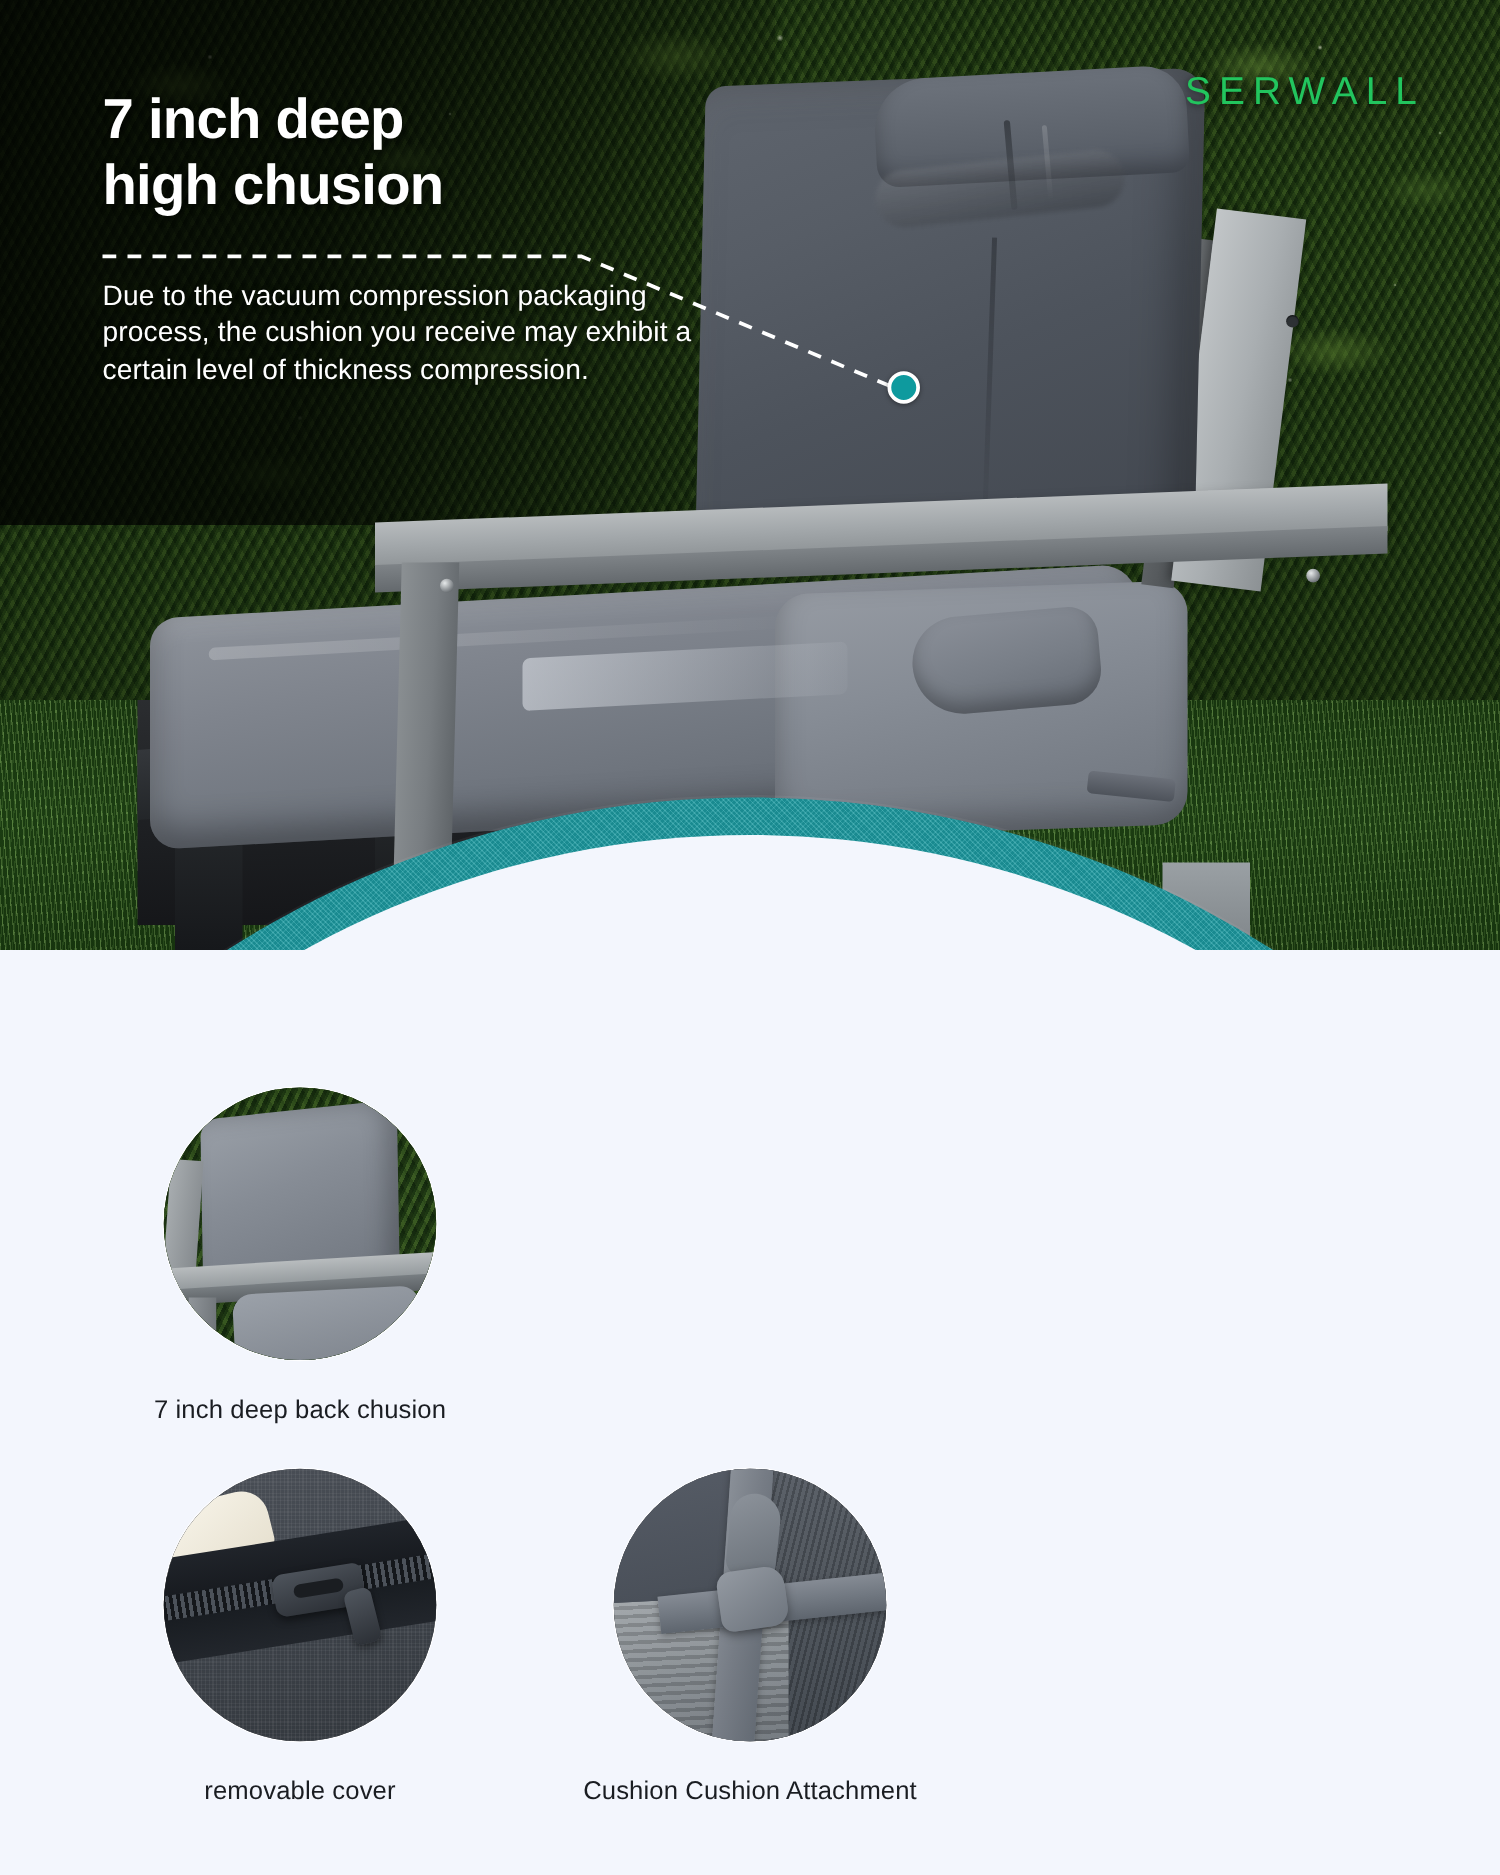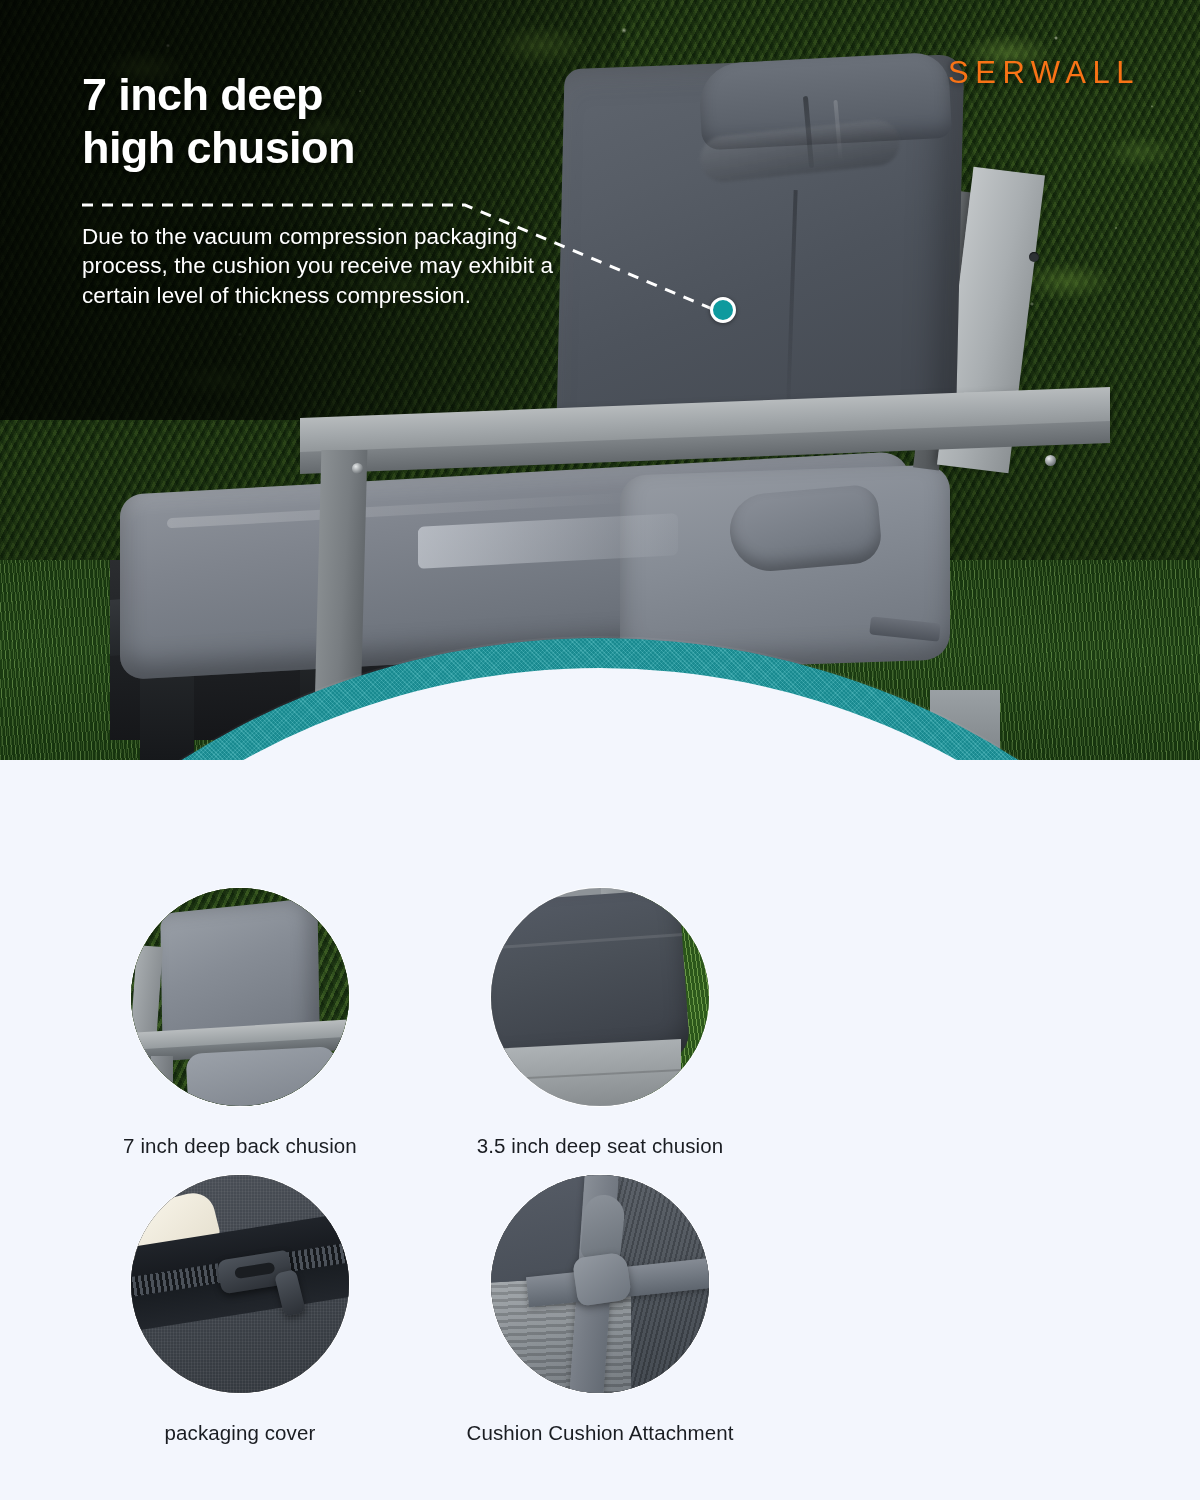--- a/index.html
+++ b/index.html
@@ -236,21 +236,21 @@
     position:absolute; left:82px; top:222px; width:480px;
     color:#ffffff;
     font-size:22.5px; font-weight:normal; line-height:1.30;
     letter-spacing:.1px;
     text-shadow:0 1px 6px rgba(0,0,0,.72);
   }
 
   
   .logo {
     position:absolute; right:60px; top:55px;
-    color:#f97316;
+    color:#22c55e;
     font-size:31px; font-weight:normal;
     letter-spacing:6.5px;
     text-shadow:0 1px 6px rgba(0,0,0,.55);
   }
 
   
   .teal-arc {
     position:absolute; left:-170px; top:638px; width:1540px; height:760px;
     border-radius:50% 50% 0 0 / 100% 100% 0 0;
     background:#1C9AA0;
@@ -280,21 +280,21 @@
     text-align:center;
     font-size:44px; font-weight:bold; color:#15181d;
     letter-spacing:-.3px;
   }
 
   .grid {
     position:absolute; left:60px; top:110px; width:1080px;
   }
   .row { display:flex; }
   .cell { width:360px; display:flex; flex-direction:column; align-items:center; }
-  .row-1 .cell { height:305px;justify-content:center; }
+  .row-1 .cell { height:305px; }
   .row-2 .cell { height:305px; }
 
   .circ {
     width:218px; height:218px; border-radius:50%;
     overflow:hidden; position:relative;
     box-shadow:0 0 0 1px rgba(255,255,255,.9);
   }
   .cap {
     margin-top:28px;
     font-size:20.5px; color:#1a1d22; font-weight:normal;
@@ -610,50 +610,39 @@
             <div class="cush"></div>
             <div class="post"></div>
             <div class="rail"></div>
             <div class="rail2"></div>
             <div class="cush2"></div>
             <div class="post2"></div>
           </div>
           <div class="cap">7 inch deep back chusion</div>
         </div>
 
-        <div class="cell">
-          <div class="circ c2">
-            <div class="grass"></div>
-            <div class="post"></div>
-            <div class="cush"></div>
-            <div class="cush-seam"></div>
-            <div class="board"></div>
-            <div class="board-ln"></div>
-          </div>
-          <div class="cap">3.5 inch deep seat chusion</div>
-        </div>
 
       </div>
 
       <div class="row row-2">
 
 
         <div class="cell">
           <div class="circ c5">
             <div class="fab"></div>
             <div class="foam"></div>
             <div class="tapeU"></div>
             <div class="teeth"></div>
             <div class="tapeL"></div>
             <div class="slider">
                 <i></i>
               </div>
             <div class="pull"></div>
           </div>
-          <div class="cap">packaging cover</div>
+          <div class="cap">removable cover</div>
         </div>
 
         <div class="cell">
           <div class="circ c6">
             <div class="bgfab"></div>
             <div class="panelL"></div>
             <div class="postR"></div>
             <div class="board"></div>
             <div class="strapV"></div>
             <div class="strapH"></div>

